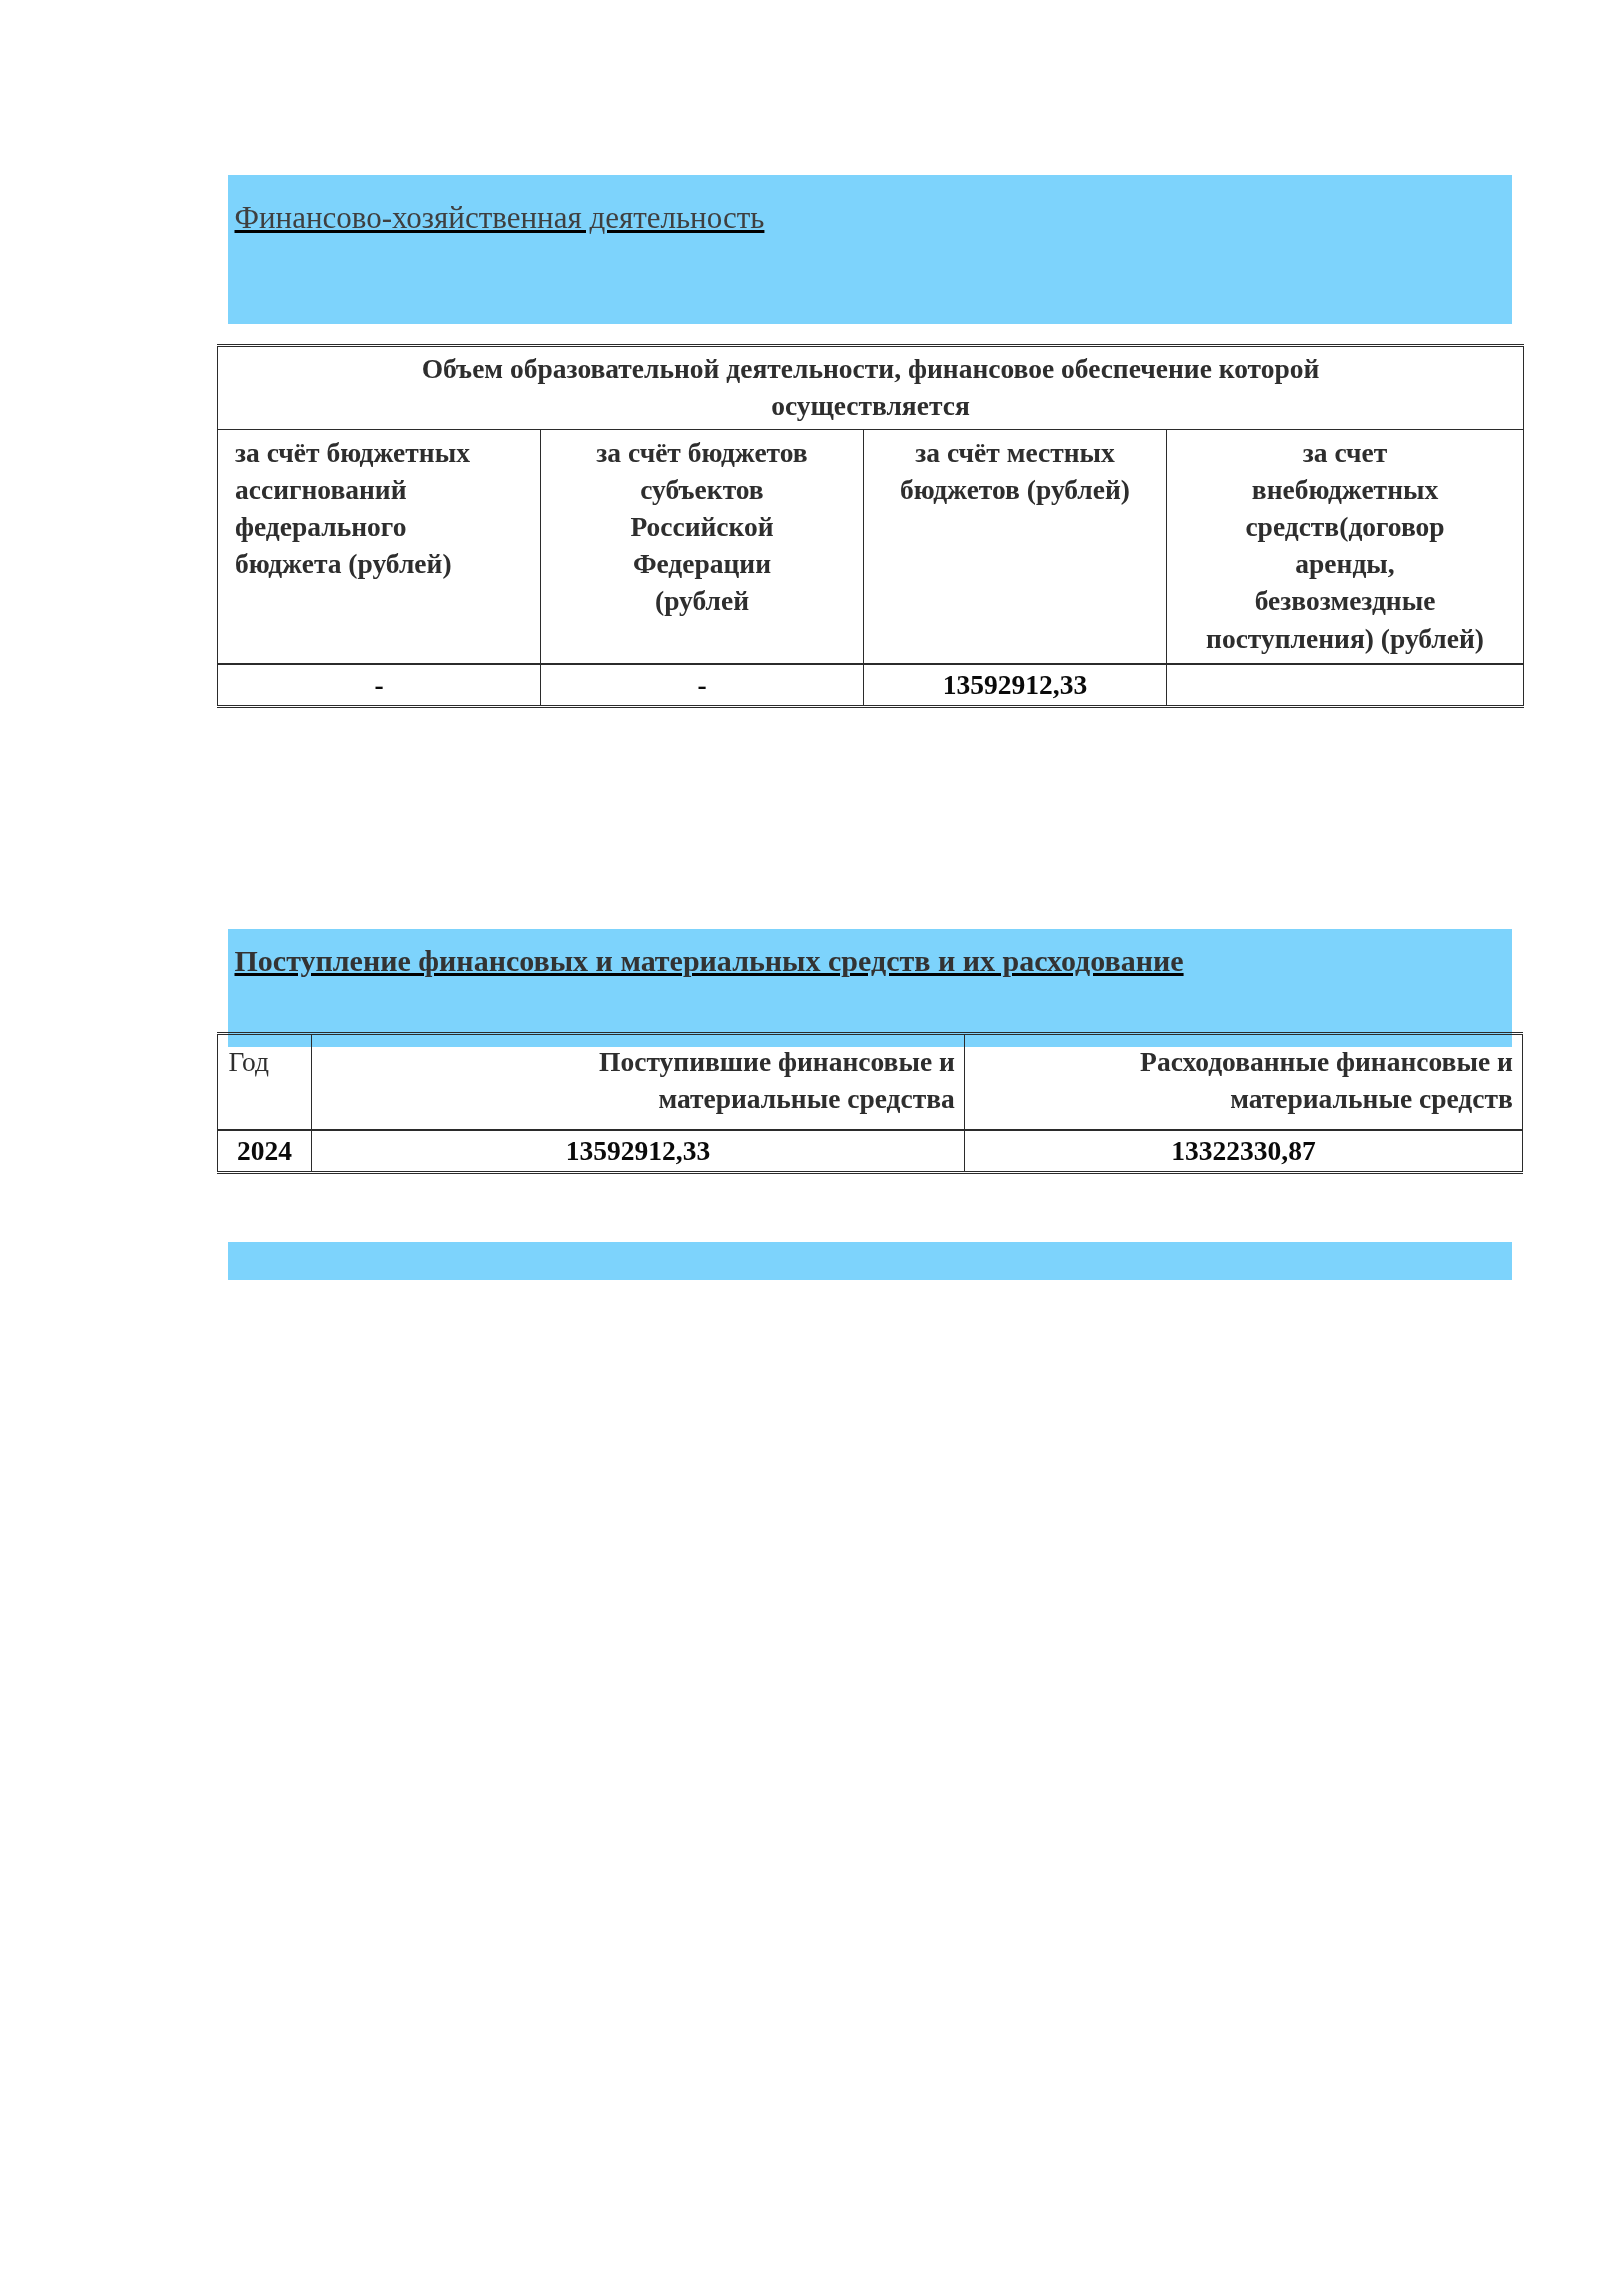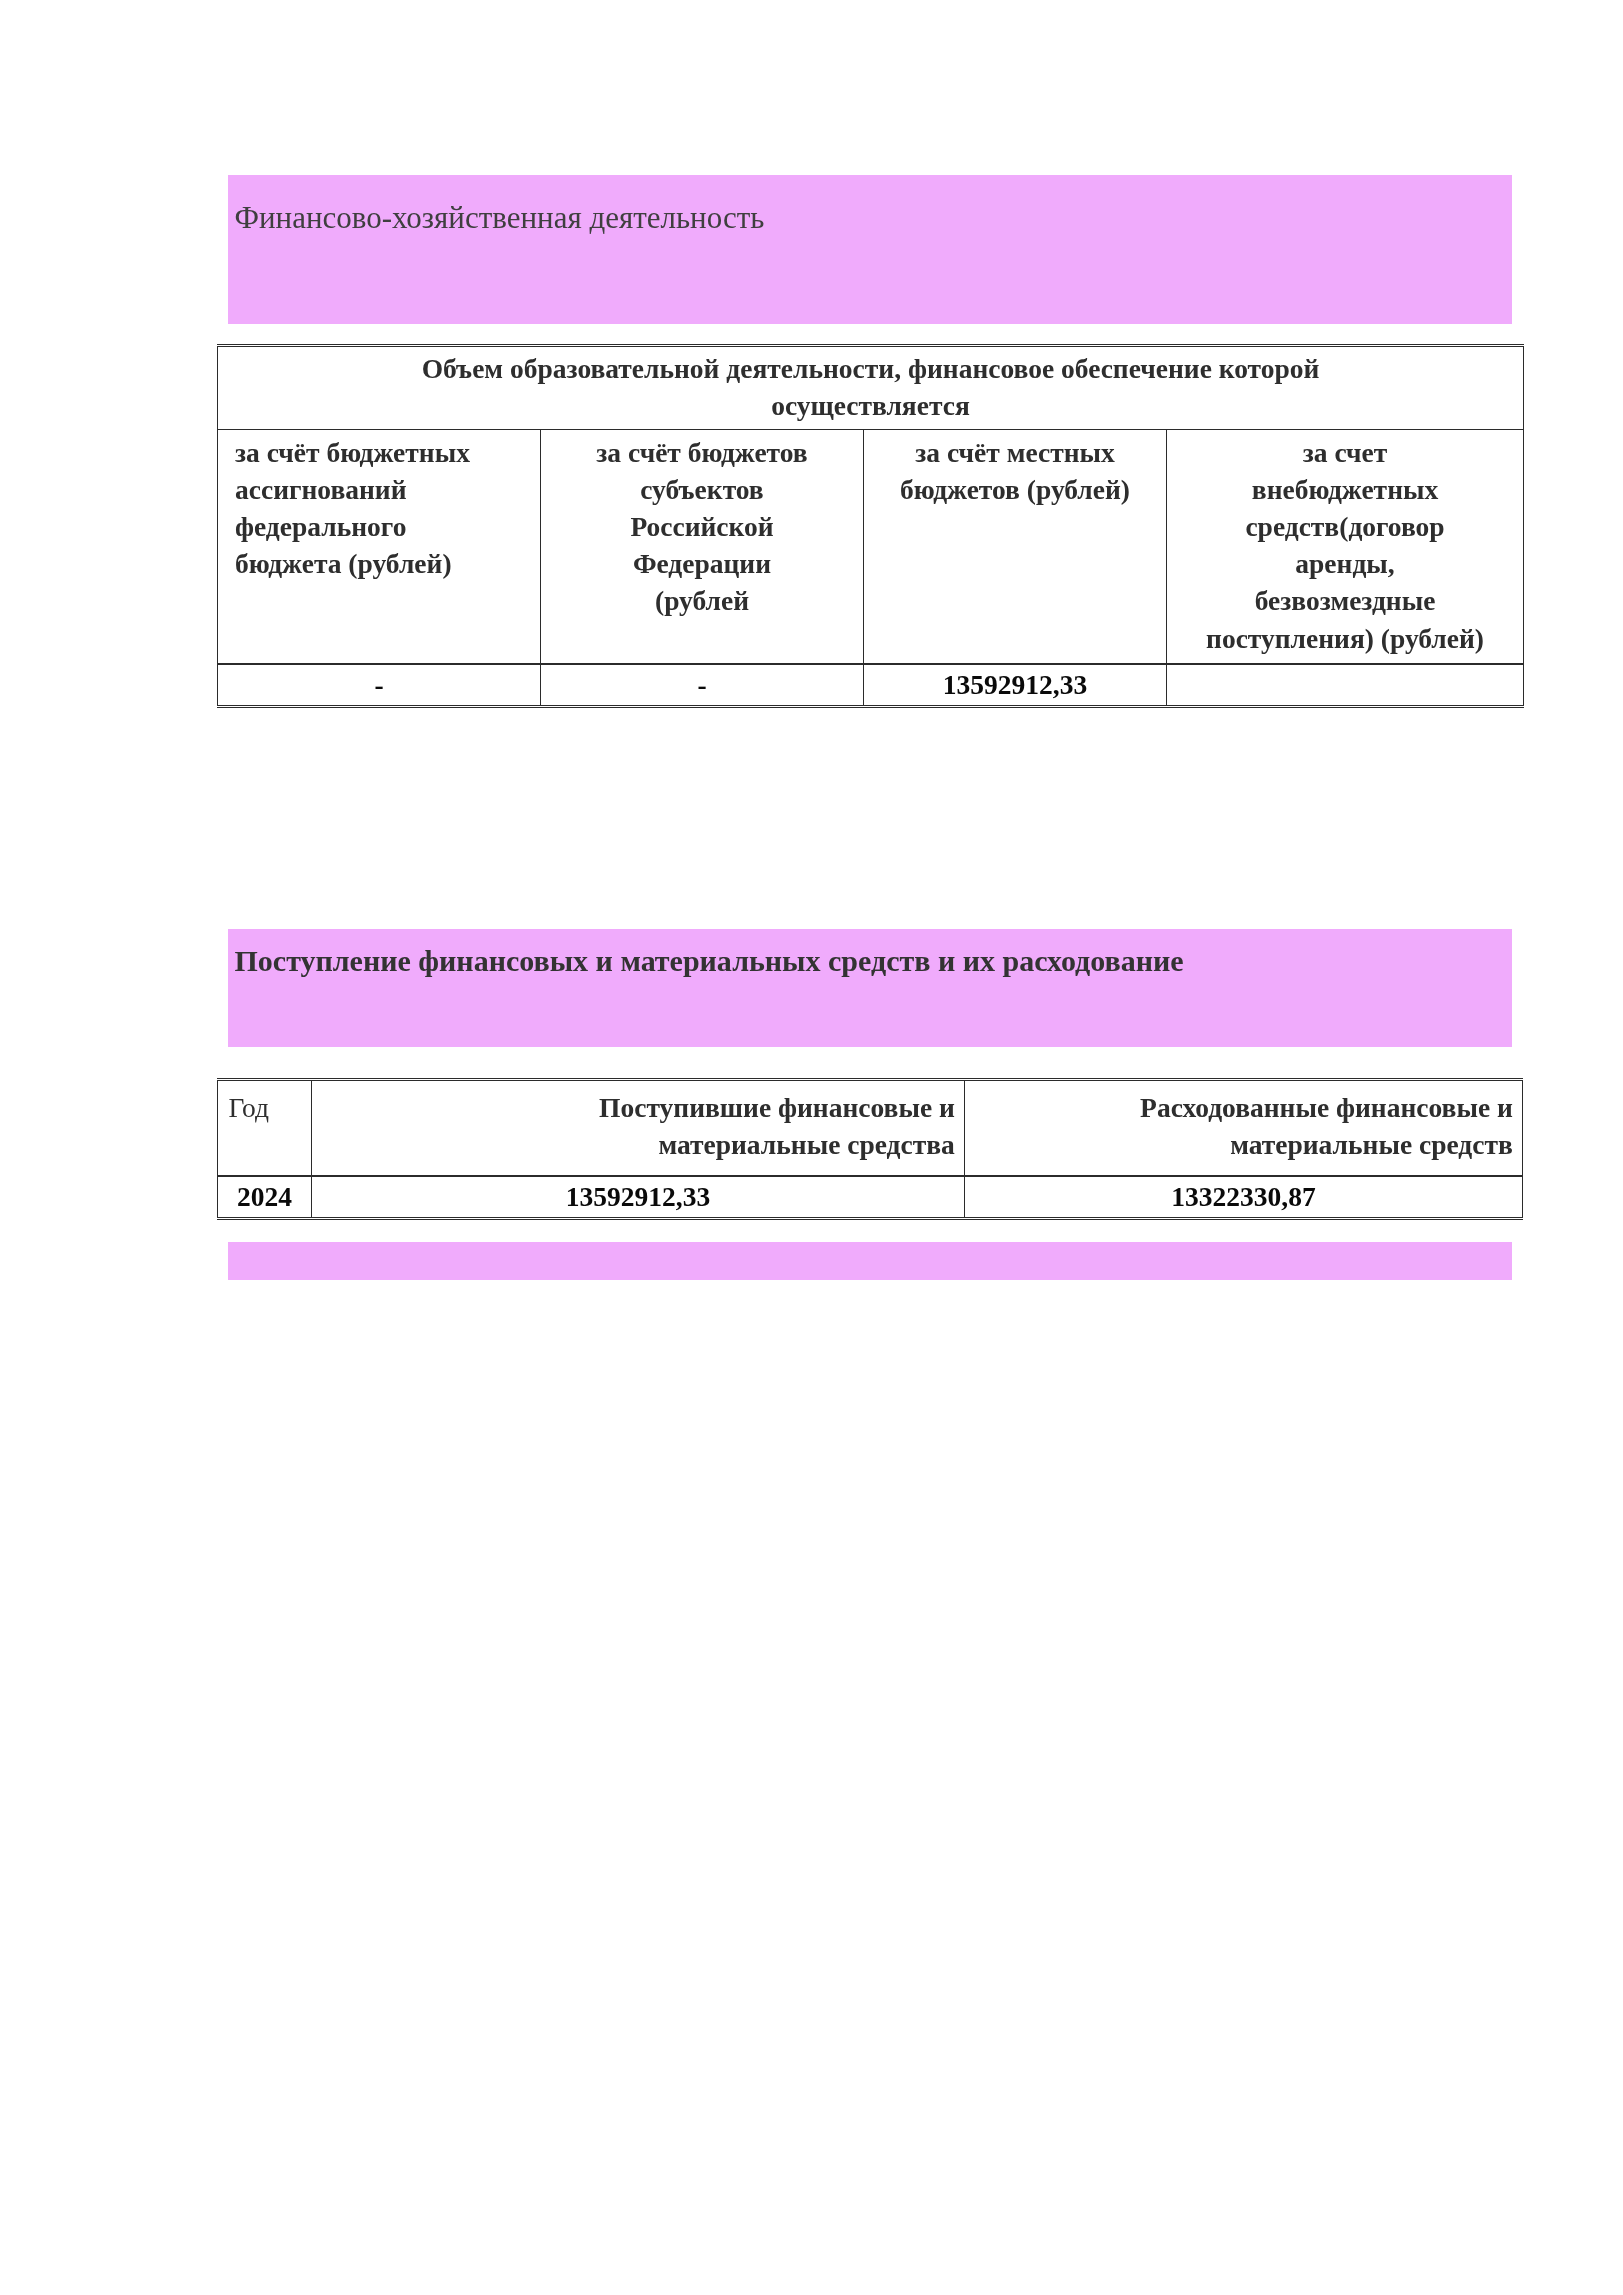--- a/index.html
+++ b/index.html
@@ -4,22 +4,23 @@
 <style>
   html, body { margin: 0; padding: 0; }
   body {
     width: 1624px; height: 2295px;
     background: #ffffff;
     font-family: "Liberation Serif", "DejaVu Serif", serif;
     position: relative;
   }
   .band {
     position: absolute; left: 228px; width: 1284px;
-    background: #f0abfc;
+    background: #7dd3fc;
     box-sizing: border-box;
+    text-decoration: underline;
   }
   .band-1 { top: 175px; height: 149px; }
   .band-2 { top: 929px; height: 118px; }
   .band-3 { top: 1242px; height: 38px; }
 
   .page-title {
     padding: 25px 0 0 6.5px;
     font-size: 31px; line-height: 1.15;
     font-weight: 400; color: #3f3f3f;
   }
@@ -36,21 +37,21 @@
 
   table {
     position: absolute; left: 217px; width: 1304px;
     border-collapse: collapse; table-layout: fixed;
     font-size: 27.5px; color: #2e2e2e;
     border: 1.3px solid #2b2b2b;
     border-top: 3.9px double #2b2b2b;
     border-bottom: 3.9px double #2b2b2b;
   }
   .t1 { top: 344px; }
-  .t2 { top: 1078px; }
+  .t2 { top: 1032px; }
 
   th, td {
     border: 1.3px solid #2b2b2b;
     white-space: pre-line;
     line-height: 1.35;
     box-sizing: border-box;
     overflow: hidden;
   }
 
   .t1 .caption-row th {

